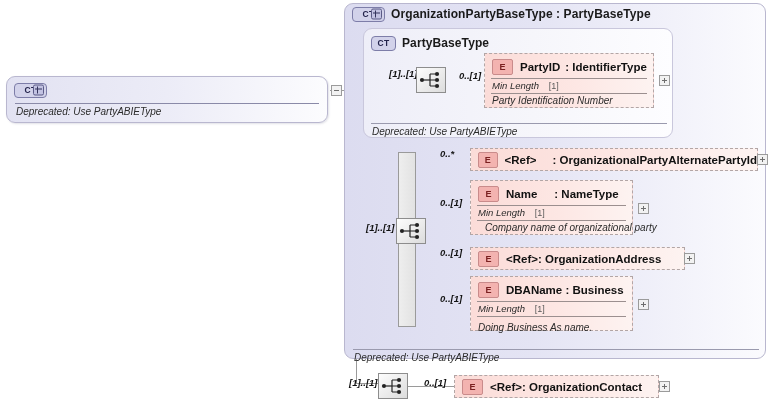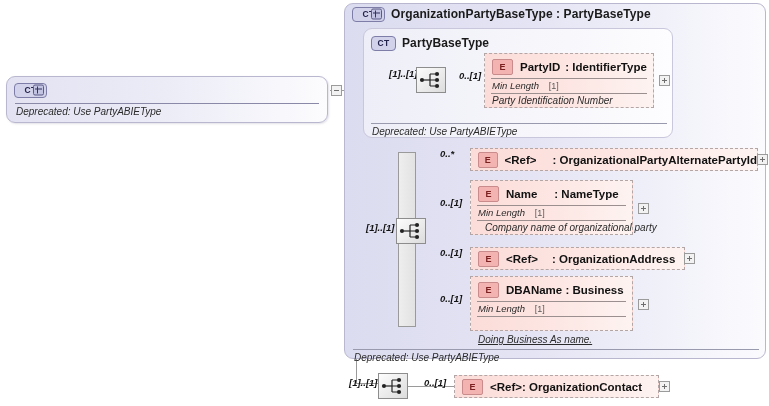--- a/index.html
+++ b/index.html
@@ -201,38 +201,38 @@
     <div class="e-sep" style="top:39px;"></div>
     <div class="edoc" style="left:7px;top:41px;margin-left:7px;">Company name of organizational party</div>
   </div>
   <div class="plusbtn" style="left:638px;top:203px;"></div>
 
   <div class="card" style="left:440px;top:247px;">0..[1]</div>
   <div class="ebox" style="left:470px;top:247px;width:215px;height:23px;">
     <div class="e-head" style="top:1px;">
       <span class="ebadge">E</span>
       <span class="e-name">&lt;Ref&gt;</span>
-      <span class="e-type" style="margin-left:14px;">: OrganizationAddress</span>
+      <span class="e-type" style="">: OrganizationAddress</span>
     </div>
   </div>
   <div class="plusbtn" style="left:684px;top:253px;"></div>
 
   <div class="card" style="left:440px;top:293px;">0..[1]</div>
   <div class="ebox" style="left:470px;top:276px;width:163px;height:55px;">
     <div class="e-head" style="top:3px;">
       <span class="ebadge">E</span>
       <span class="e-name">DBAName : Business</span>
     </div>
     <div class="e-sep" style="top:24px;"></div>
     <div class="facet" style="left:7px;top:26px;">
       <span>Min Length</span>
       <span class="fv" style="margin-left:7px;">[1]</span>
     </div>
     <div class="e-sep" style="top:39px;"></div>
-    <div class="edoc" style="left:7px;top:57px;text-decoration:underline;">Doing Business As name.</div>
+    <div class="edoc" style="left:7px;top:45px;">Doing Business As name.</div>
   </div>
   <div class="plusbtn" style="left:638px;top:299px;"></div>
 
   <div class="card" style="left:349px;top:377px;">[1]..[1]</div>
   <div class="seq" style="left:378px;top:373px;">
     <svg width="28" height="24" viewBox="0 0 28 24">
       <circle cx="5" cy="12" r="2.1" fill="#222"></circle>
       <path d="M7 12 H13" stroke="#222" stroke-width="1.2" fill="none"></path>
       <path d="M13 6 V18" stroke="#222" stroke-width="1.2" fill="none"></path>
       <path d="M13 6 H18 M13 12 H18 M13 18 H18" stroke="#222" stroke-width="1.2" fill="none"></path>

